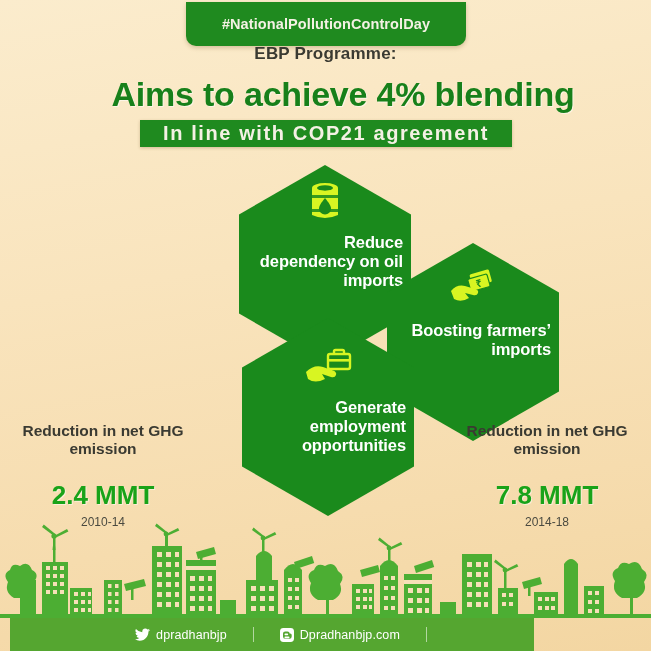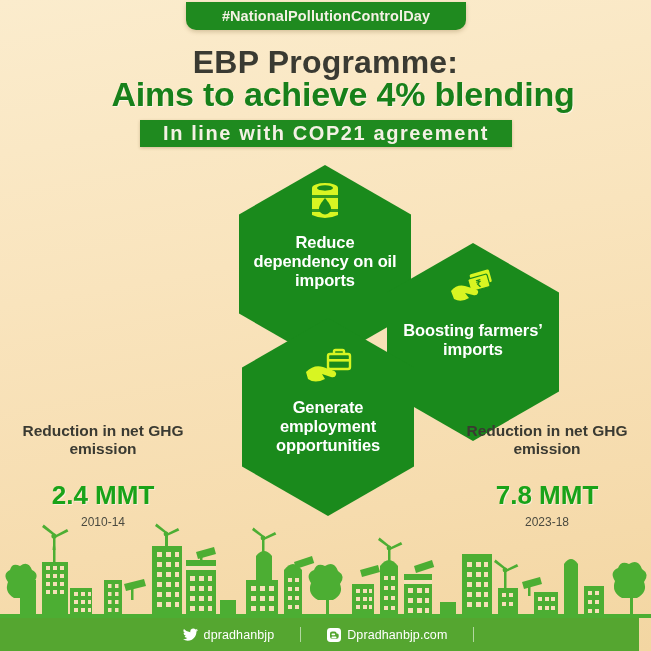--- a/index.html
+++ b/index.html
@@ -9,33 +9,33 @@
     background:#f7e0b8;
   }
   #poster{
     position:relative;width:651px;height:651px;
     background:linear-gradient(170deg,#fbeccd 0%,#f9e4bd 40%,#f6dcae 75%,#f3d6a2 100%);
     overflow:hidden;
   }
 
   
   .hashtag-banner{
-    position:absolute;left:186px;top:2px;width:280px;height:28px;
+    position:absolute;left:186px;top:2px;width:280px;height:44px;
     background:#1f8a1f;border-radius:0 0 10px 10px;
     display:flex;align-items:center;justify-content:center;
     box-shadow:0 2px 4px rgba(120,90,40,.28);
   }
   .hashtag-banner span{
     color:#f4f1e4;font-size:14.5px;font-weight:bold;letter-spacing:.1px;
   }
 
   
   .head-kicker{
     position:absolute;left:0;right:0;top:44px;text-align:center;
-    color:#3a3a32;font-size:32px;font-weight:bold;letter-spacing:.2px;
+    color:#3a3a32;font-size:17px;font-weight:bold;letter-spacing:.2px;
   }
   .head-main{
     position:absolute;left:0;right:6px;top:75px;text-align:center;
     color:#17801a;font-size:34px;font-weight:bold;letter-spacing:-.2px;
     text-shadow:1px 1px 0 rgba(255,255,255,.55);
     padding-left:41px;
   }
   .cop-bar{
     position:absolute;left:140px;top:120px;width:372px;height:27px;
     background:#1f8a1f;display:flex;align-items:center;justify-content:center;
@@ -50,21 +50,21 @@
     position:absolute;width:172px;height:198px;
     background:#1a8a1c;
     clip-path:polygon(50% 0%,100% 25%,100% 75%,50% 100%,0% 75%,0% 25%);
     display:flex;flex-direction:column;align-items:center;
     justify-content:flex-start;
     box-sizing:border-box;
   }
   .hex .hicon{display:block;margin-top:14px;margin-bottom:2px;}
   .hex .htext{
     color:#ffffff;font-weight:bold;font-size:16.5px;line-height:19px;
-    text-align:center;padding:0 8px;letter-spacing:-.1px;
+    text-align:right;padding:0 8px;letter-spacing:-.1px;
   }
   #hex-top   {left:239px;top:165px;}
   #hex-bottom{left:242px;top:318px;}
   #hex-left  {left:91px;top:243px;}
   #hex-right {left:387px;top:243px;}
   #hex-top    .hicon{margin-top:16px;}
   #hex-top    .htext{margin-top:4px;}
   #hex-left   .hicon{margin-top:24px;}
   #hex-right  .hicon{margin-top:26px;}
   #hex-right  .htext{margin-top:6px;}
@@ -84,21 +84,21 @@
   }
   .stat .speriod{
     color:#4a4a40;font-size:12px;line-height:19px;margin-top:1px;
   }
 
   
   #skyline{position:absolute;left:0;bottom:33px;width:651px;height:130px;}
 
   
   .footer{
-    position:absolute;left:0;bottom:0;width:639px;height:33px;
+    position:absolute;left:10px;bottom:0;width:524px;height:33px;
     background:#55a630;display:flex;align-items:center;justify-content:center;
     gap:8px;
   }
   .fitem{display:flex;align-items:center;gap:6px;padding:0 18px;}
   .fitem span{color:#ffffff;font-size:12.5px;letter-spacing:.1px;}
   .fsep{width:1px;height:15px;background:rgba(255,255,255,.55);}
 </style>
 </head>
 <body>
 
@@ -156,21 +156,21 @@
   </div>
 
   <div class="stat" id="stat-left">
     <div class="slabel">Reduction in net GHG emission</div>
     <div class="svalue">2.4 MMT</div>
     <div class="speriod">2010-14</div>
   </div>
   <div class="stat" id="stat-right">
     <div class="slabel">Reduction in net GHG emission</div>
     <div class="svalue">7.8 MMT</div>
-    <div class="speriod">2023-18</div>
+    <div class="speriod">2014-18</div>
   </div>
 
   <svg id="skyline" viewBox="0 0 651 130" preserveAspectRatio="none">
     <g fill="#4cae33">
 
       <path d="M20 92 h16 v38 h-16 z"></path>
       <path d="M42 74 h26 v56 h-26 z"></path>
       <rect x="46" y="78" width="4" height="4" fill="#f7e0b8"></rect>
         <rect x="53" y="78" width="4" height="4" fill="#f7e0b8"></rect>
         <rect x="60" y="78" width="4" height="4" fill="#f7e0b8"></rect>

